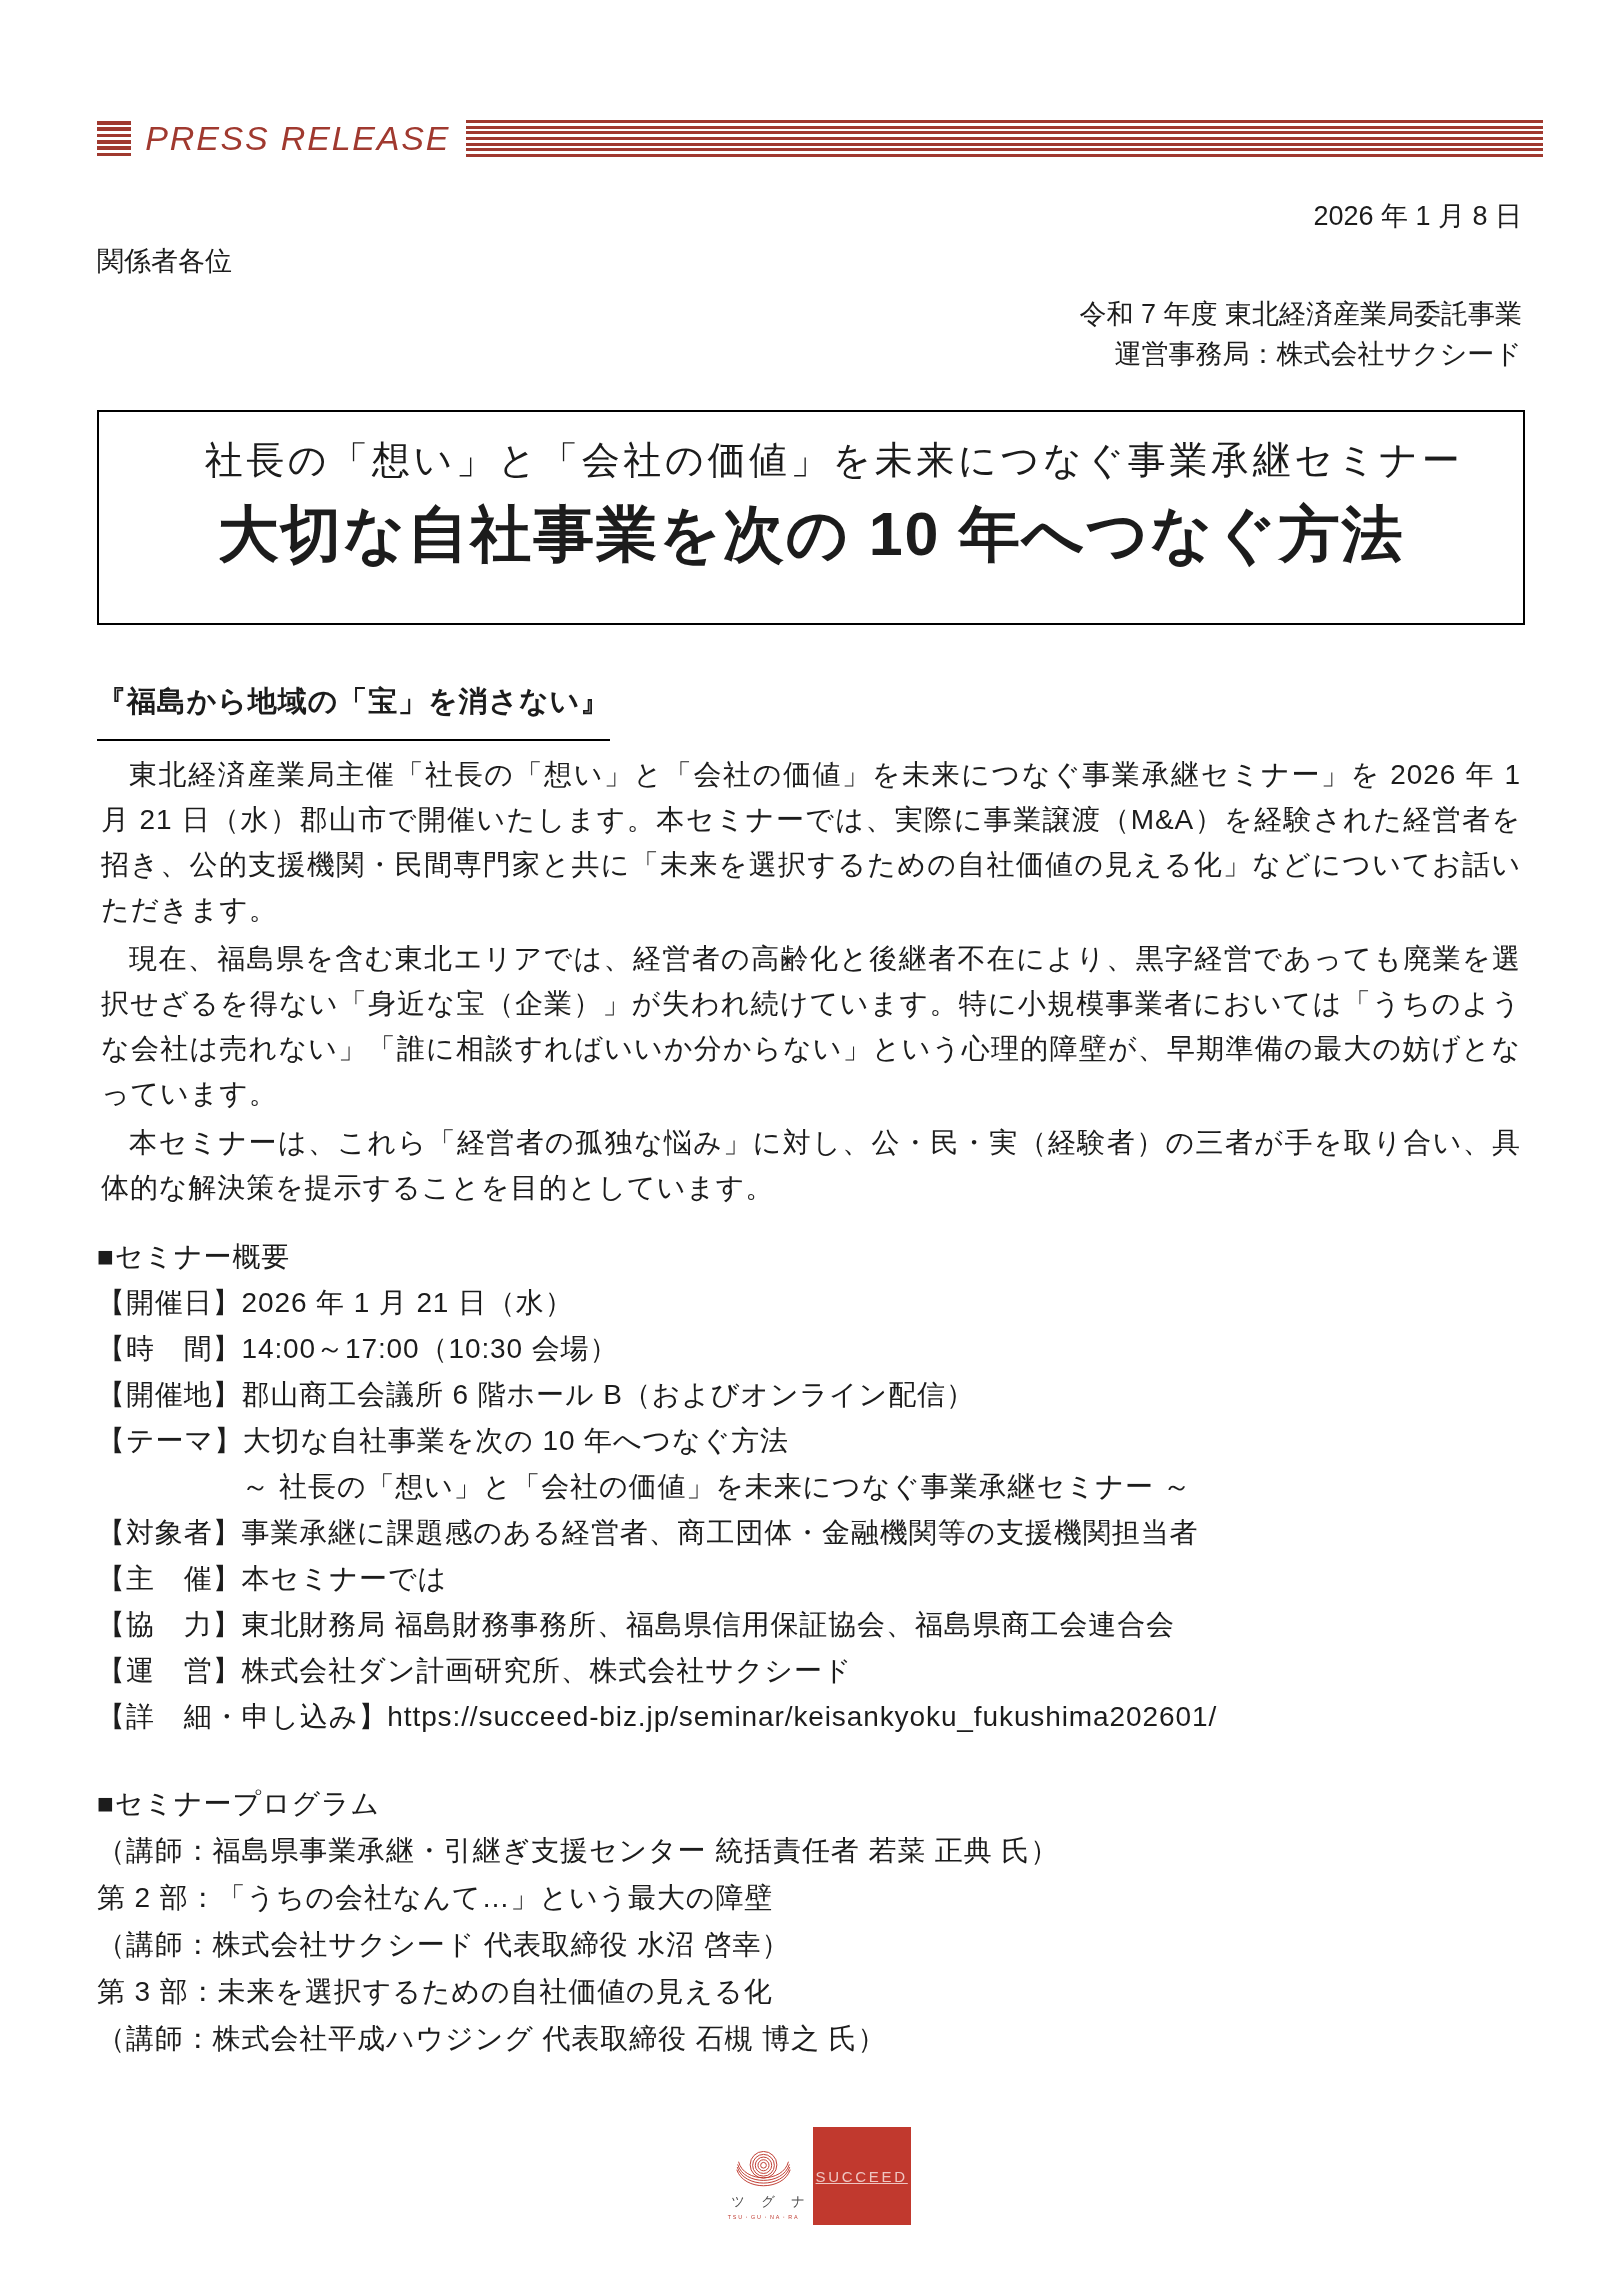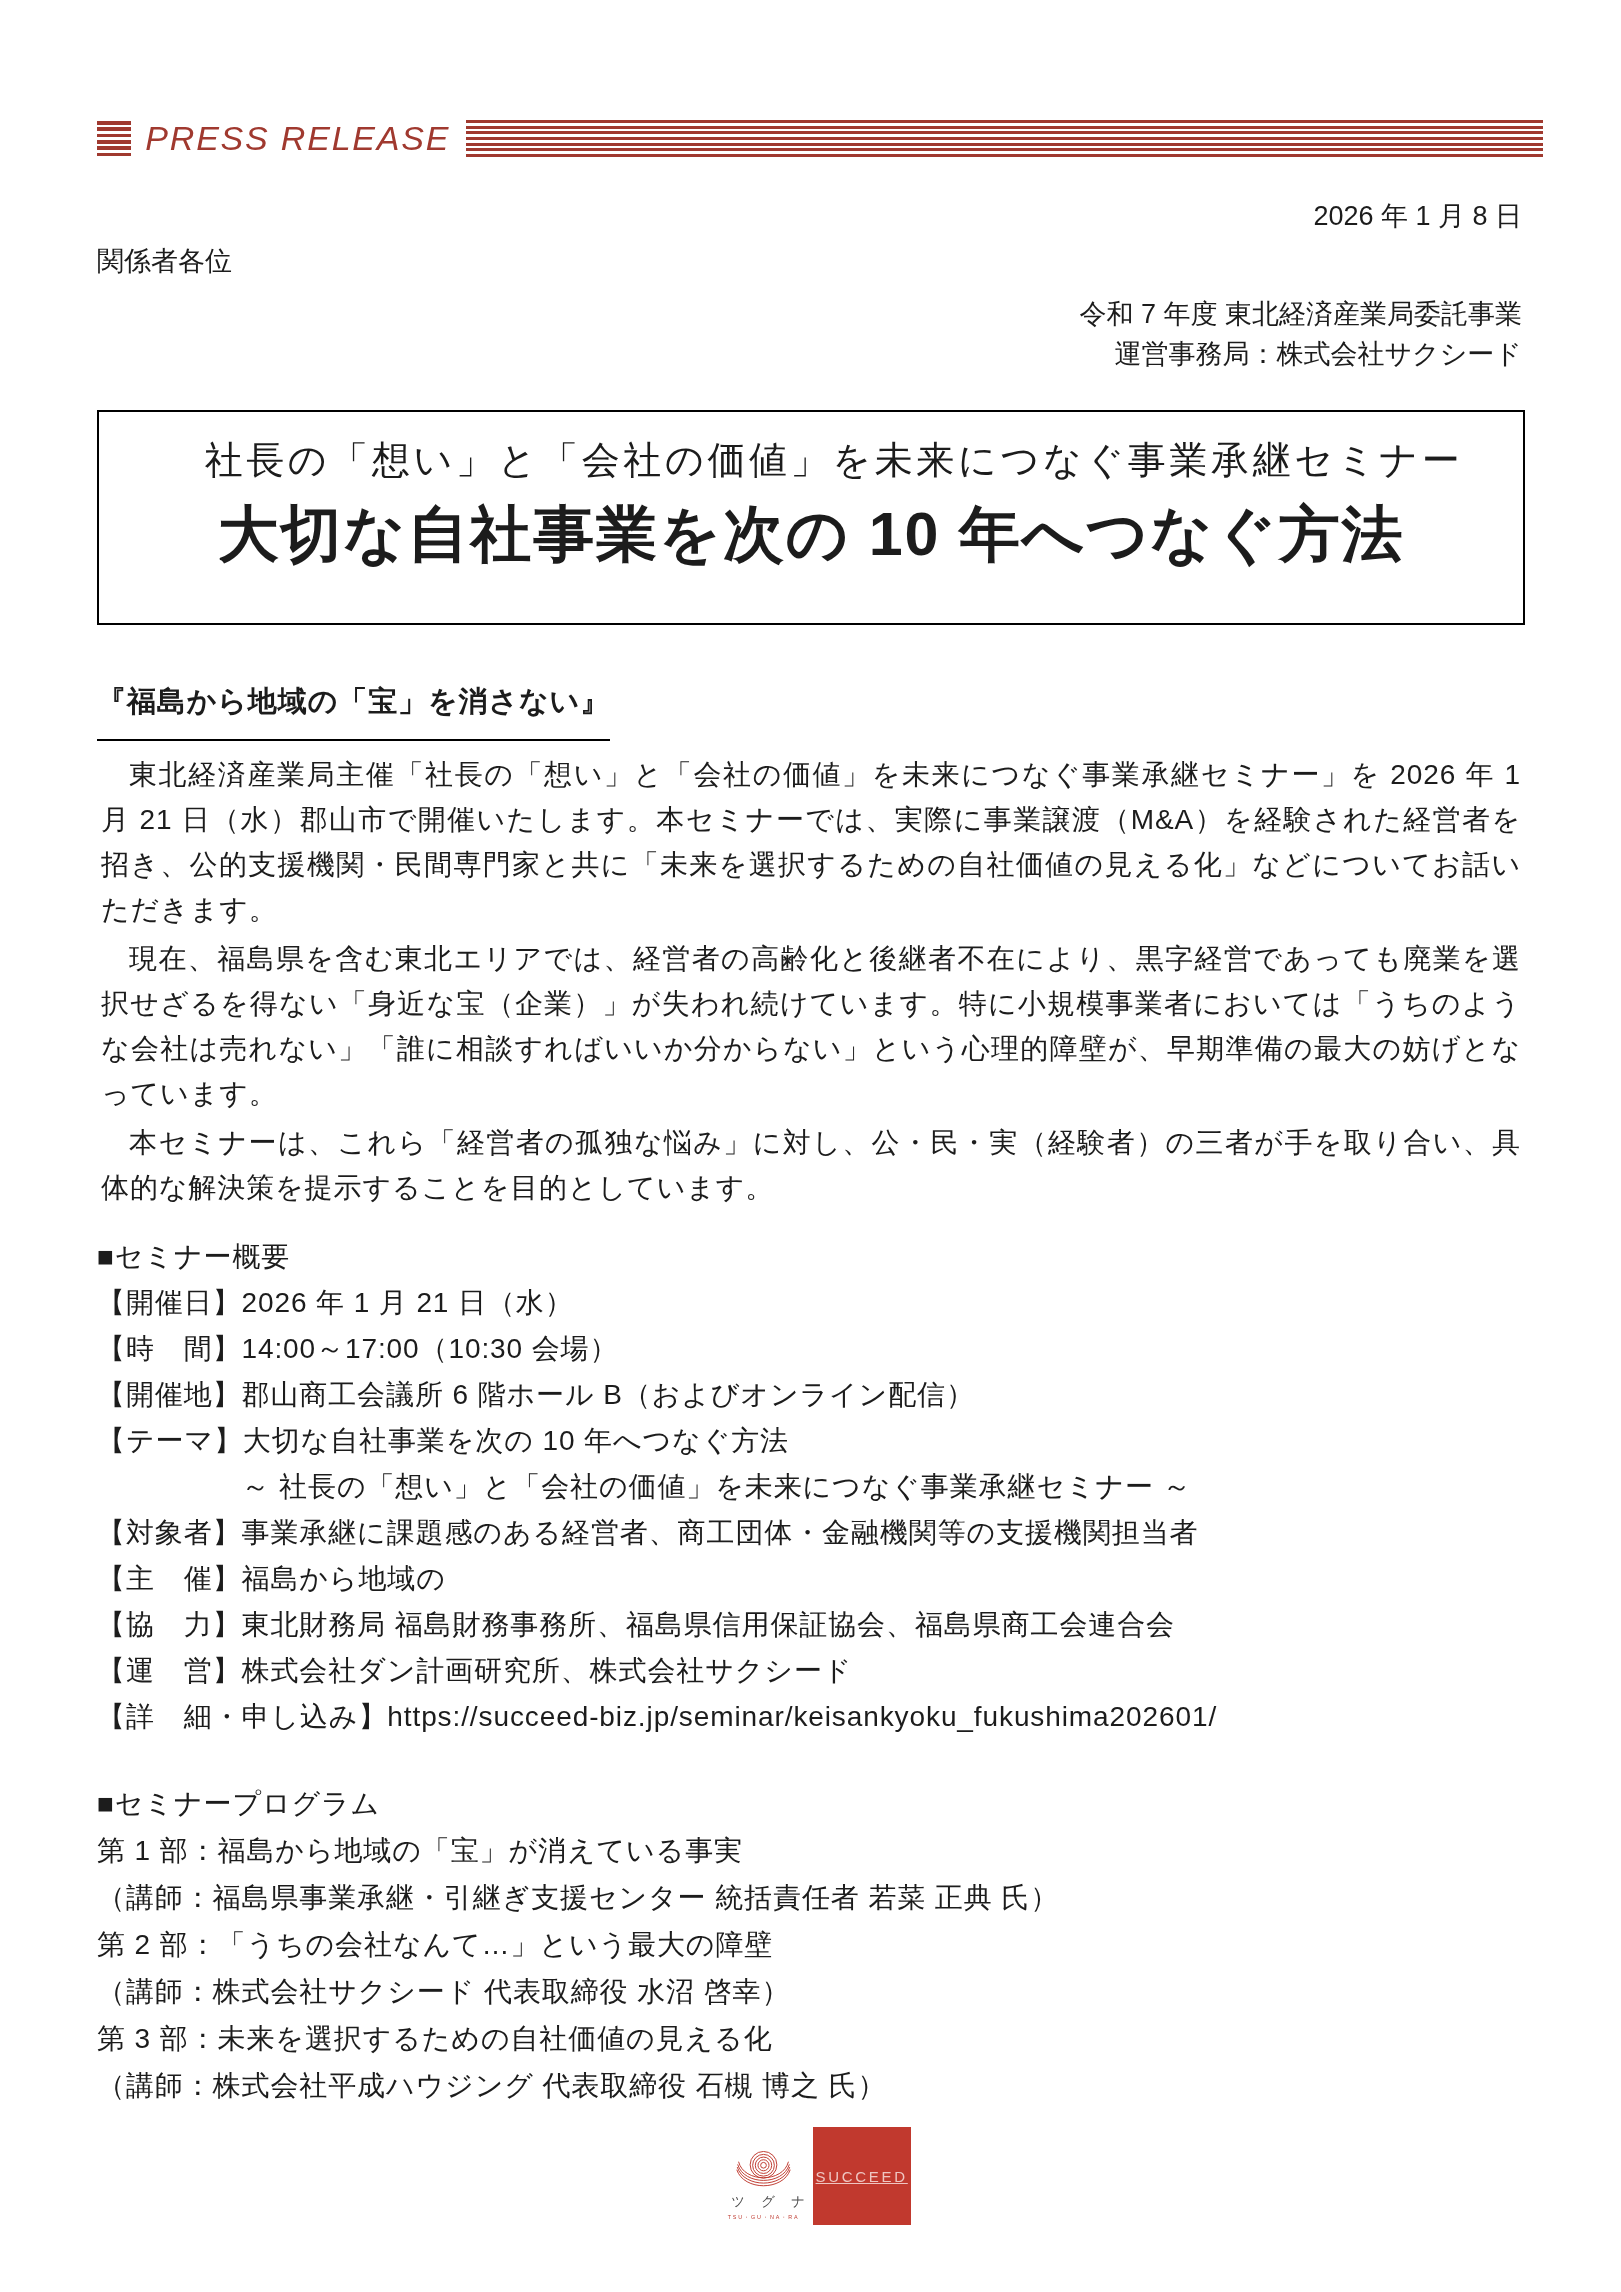--- a/index.html
+++ b/index.html
@@ -74,29 +74,28 @@
   </div>
 
   <div class="overview">
     <div class="line sec-heading">■セミナー概要</div>
     <div class="line">【開催日】2026 年 1 月 21 日（水）</div>
     <div class="line">【時　間】14:00～17:00（10:30 会場）</div>
     <div class="line">【開催地】郡山商工会議所 6 階ホール B（およびオンライン配信）</div>
     <div class="line">【テーマ】大切な自社事業を次の 10 年へつなぐ方法</div>
     <div class="line">　　　　　～ 社長の「想い」と「会社の価値」を未来につなぐ事業承継セミナー ～</div>
     <div class="line">【対象者】事業承継に課題感のある経営者、商工団体・金融機関等の支援機関担当者</div>
-    <div class="line">【主　催】福島から地域の</div>
+    <div class="line">【主　催】本セミナーでは</div>
     <div class="line">【協　力】東北財務局 福島財務事務所、福島県信用保証協会、福島県商工会連合会</div>
     <div class="line">【運　営】株式会社ダン計画研究所、株式会社サクシード</div>
     <div class="line"><span>【詳　細・申し込み】</span><span class="url">https://succeed-biz.jp/seminar/keisankyoku_fukushima202601/</span></div>
   </div>
 
   <div class="program">
     <div class="line sec-heading">■セミナープログラム</div>
-    <div class="line">第 1 部：福島から地域の「宝」が消えている事実</div>
     <div class="line">（講師：福島県事業承継・引継ぎ支援センター 統括責任者 若菜 正典 氏）</div>
     <div class="line">第 2 部：「うちの会社なんて…」という最大の障壁</div>
     <div class="line">（講師：株式会社サクシード 代表取締役 水沼 啓幸）</div>
     <div class="line">第 3 部：未来を選択するための自社価値の見える化</div>
     <div class="line">（講師：株式会社平成ハウジング 代表取締役 石槻 博之 氏）</div>
   </div>
 
   <div class="logos">
     <div class="tsugunara">
       <svg width="57" height="41" viewBox="0 0 64 46">

